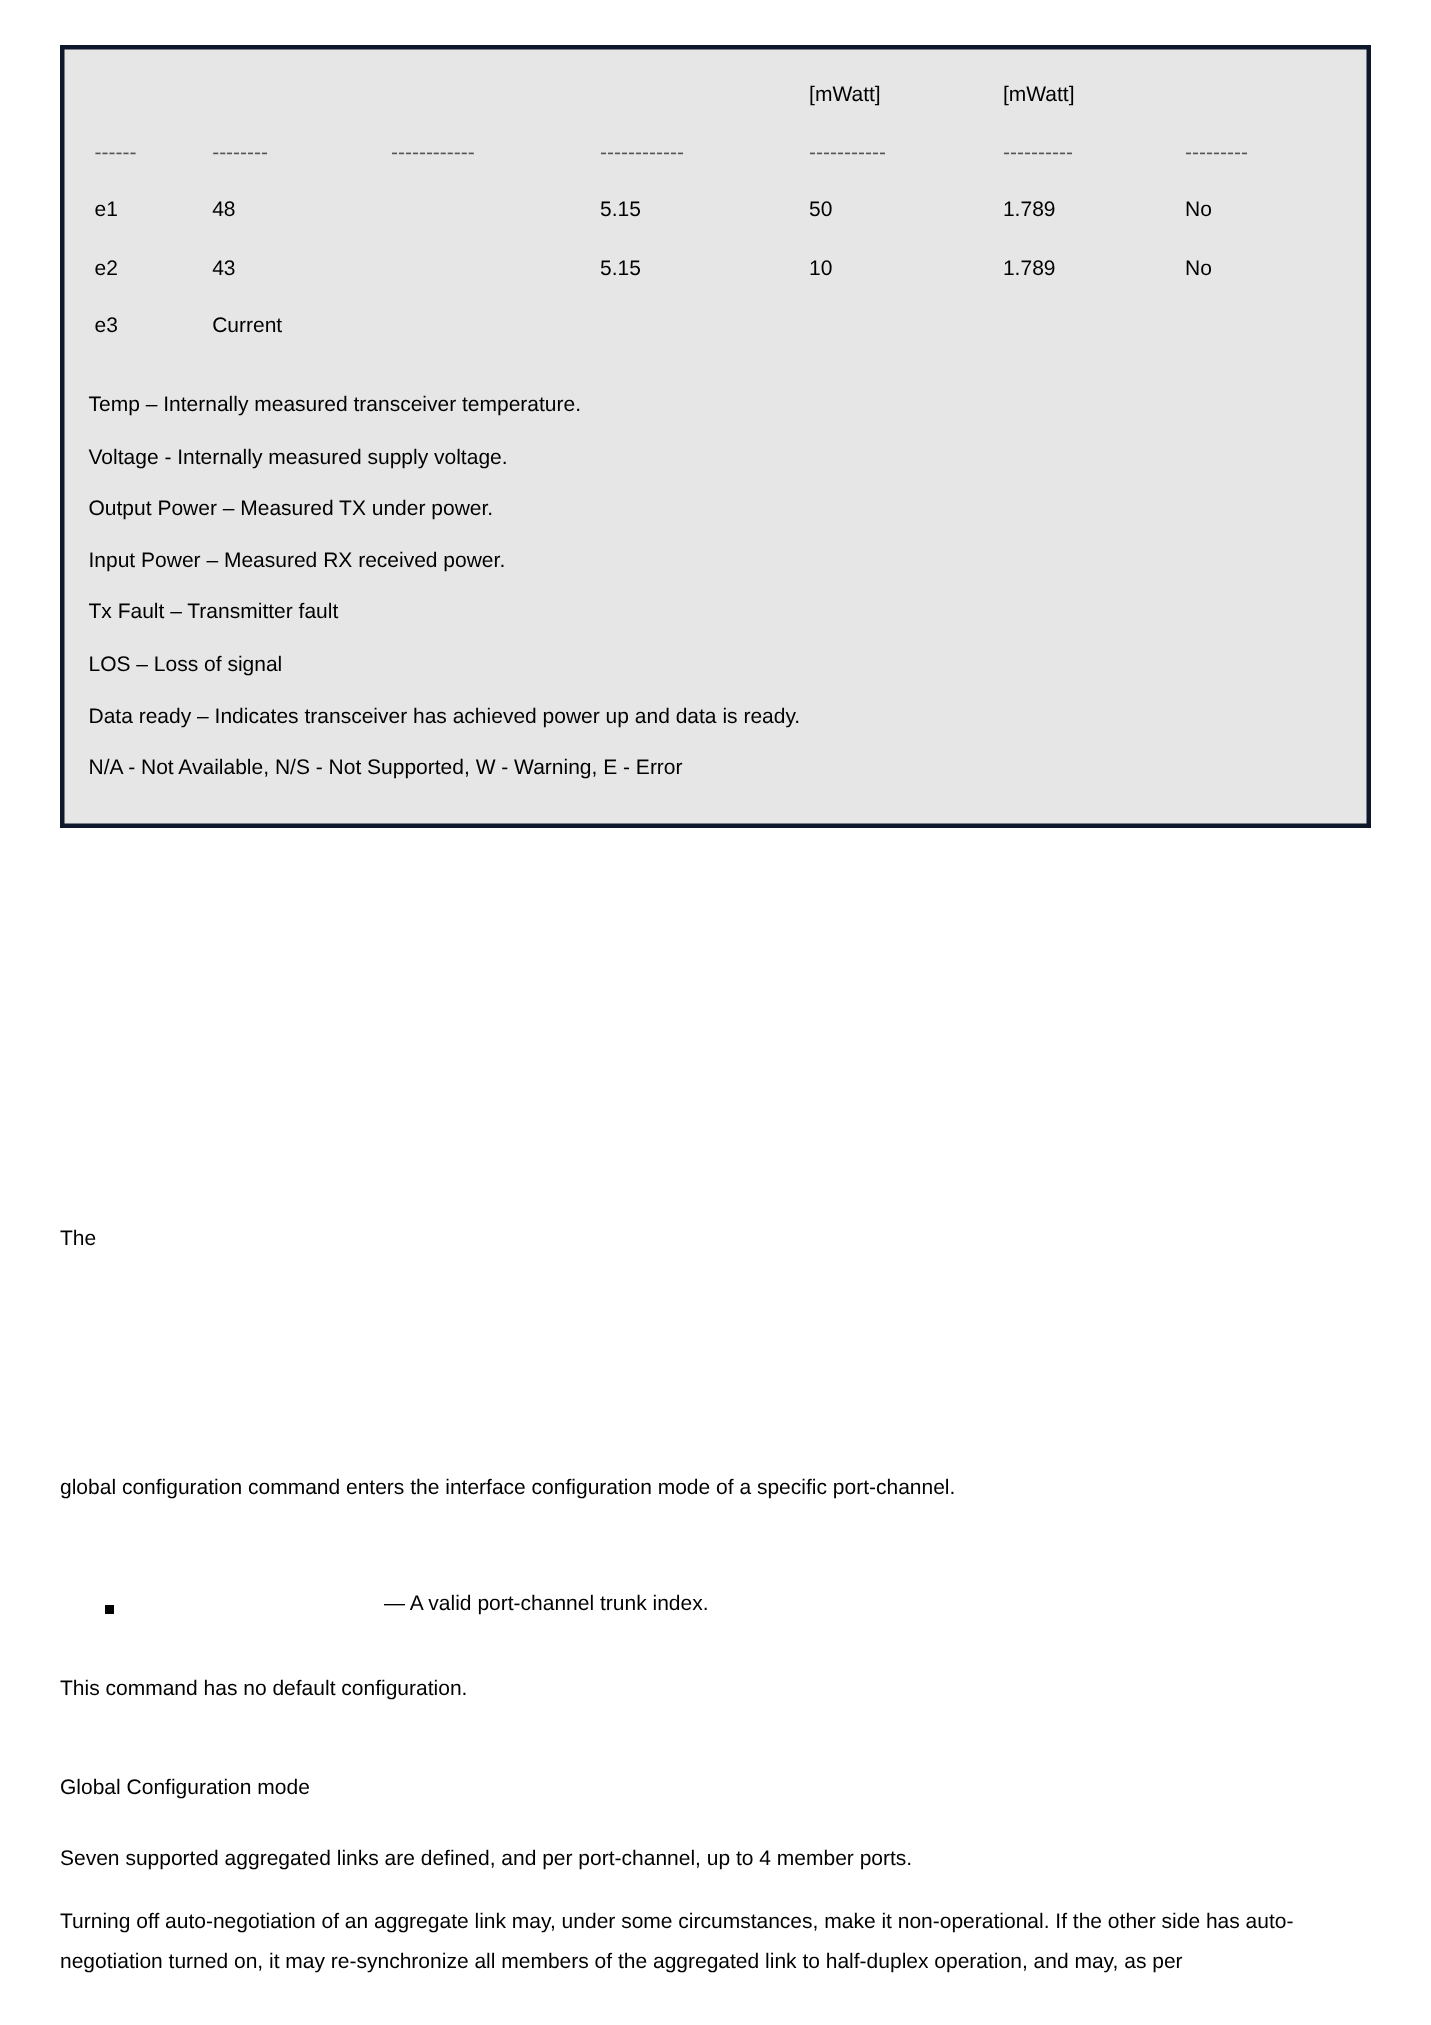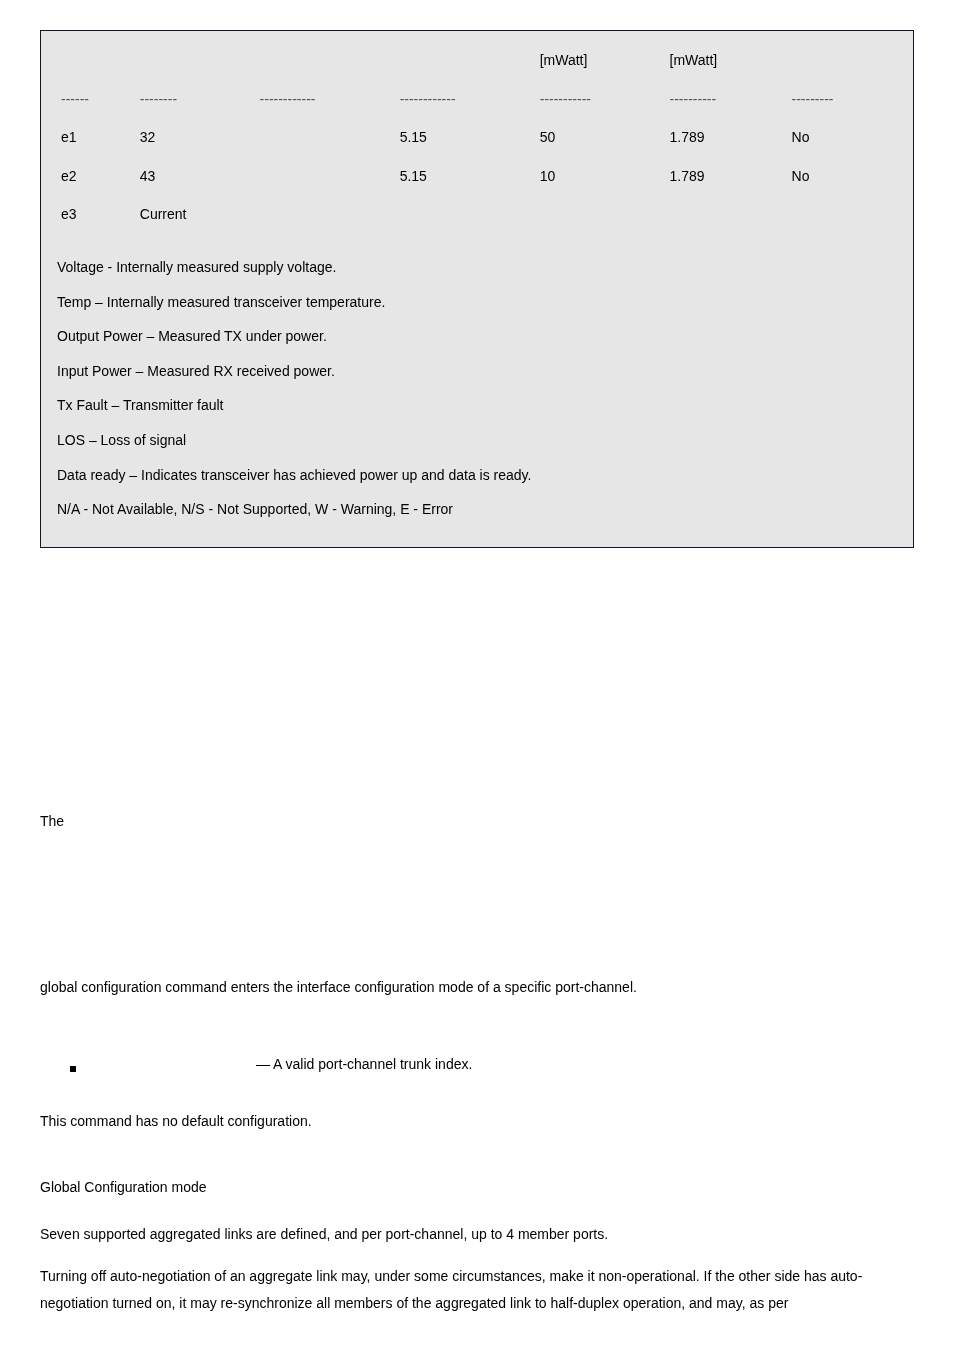--- a/index.html
+++ b/index.html
@@ -10,21 +10,21 @@
     font-size: 14px;
     color: #000000;
     line-height: 1.9;
     width: 954px;
   }
   .page {
     padding: 30px 40px 40px 40px;
   }
   .panel {
     background: #e6e6e6;
-    border: 1px solid #0f172a;
+    border: 3px solid #0f172a;
     padding: 10px 16px 16px 16px;
     margin-bottom: 260px;
   }
   .tbl {
     width: 100%;
     border-collapse: collapse;
     font-size: 14px;
   }
   .tbl td {
     padding: 6px 4px;
@@ -88,21 +88,21 @@
         <td class="dashcell">------</td>
         <td class="dashcell">--------</td>
         <td class="dashcell">------------</td>
         <td class="dashcell">------------</td>
         <td class="dashcell">-----------</td>
         <td class="dashcell">----------</td>
         <td class="dashcell">---------</td>
       </tr>
       <tr>
         <td>e1</td>
-        <td>32</td>
+        <td>48</td>
         <td></td>
         <td>5.15</td>
         <td>50</td>
         <td>1.789</td>
         <td>No</td>
       </tr>
       <tr>
         <td>e2</td>
         <td>43</td>
         <td></td>
@@ -117,22 +117,22 @@
         <td></td>
         <td></td>
         <td></td>
         <td></td>
         <td></td>
       </tr>
     </tbody>
       </table>
 
     <div class="notes" style="margin-top:20px;">
+      <p>Temp – Internally measured transceiver temperature.</p>
       <p>Voltage - Internally measured supply voltage.</p>
-      <p>Temp – Internally measured transceiver temperature.</p>
       <p>Output Power – Measured TX under power.</p>
       <p>Input Power – Measured RX received power.</p>
       <p>Tx Fault – Transmitter fault</p>
       <p>LOS – Loss of signal</p>
       <p>Data ready – Indicates transceiver has achieved power up and data is ready.</p>
       <p>N/A - Not Available, N/S - Not Supported, W - Warning, E - Error</p>
     </div>
   </div>
 
   <div class="intro-row">

